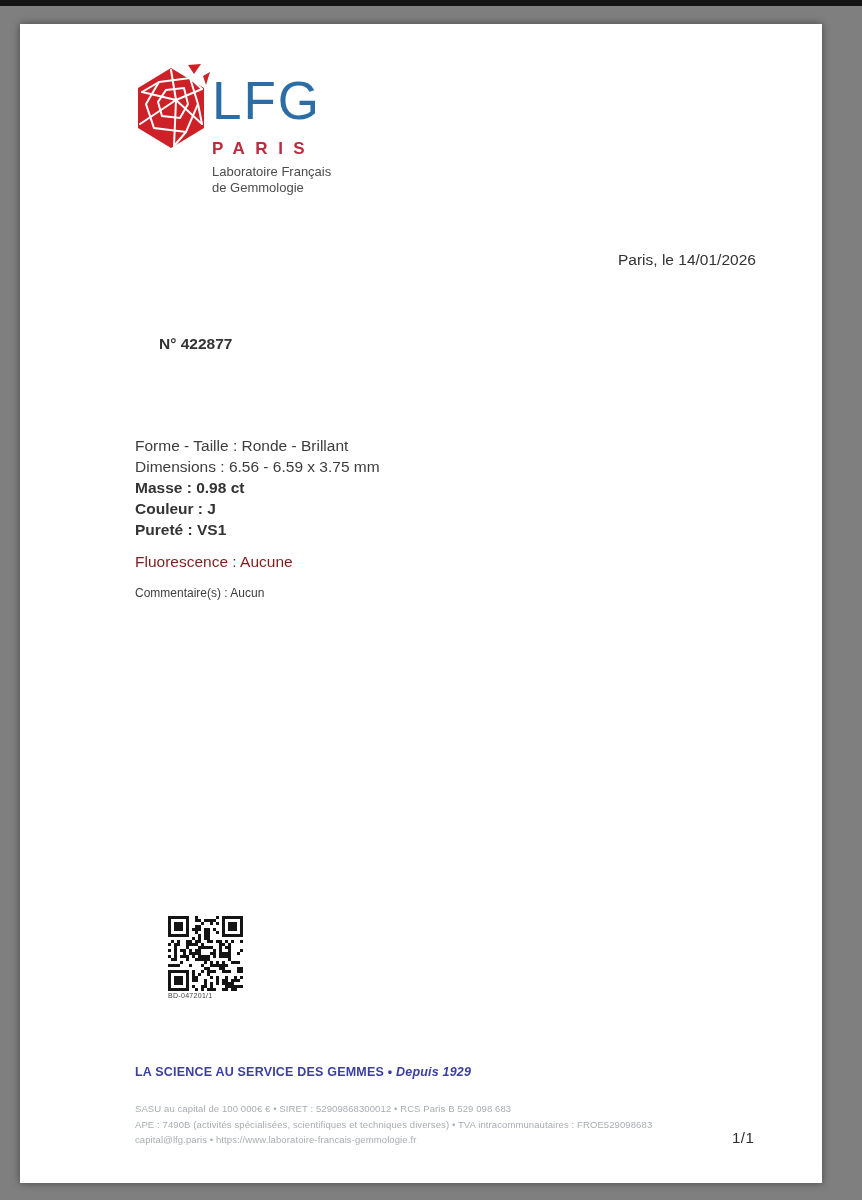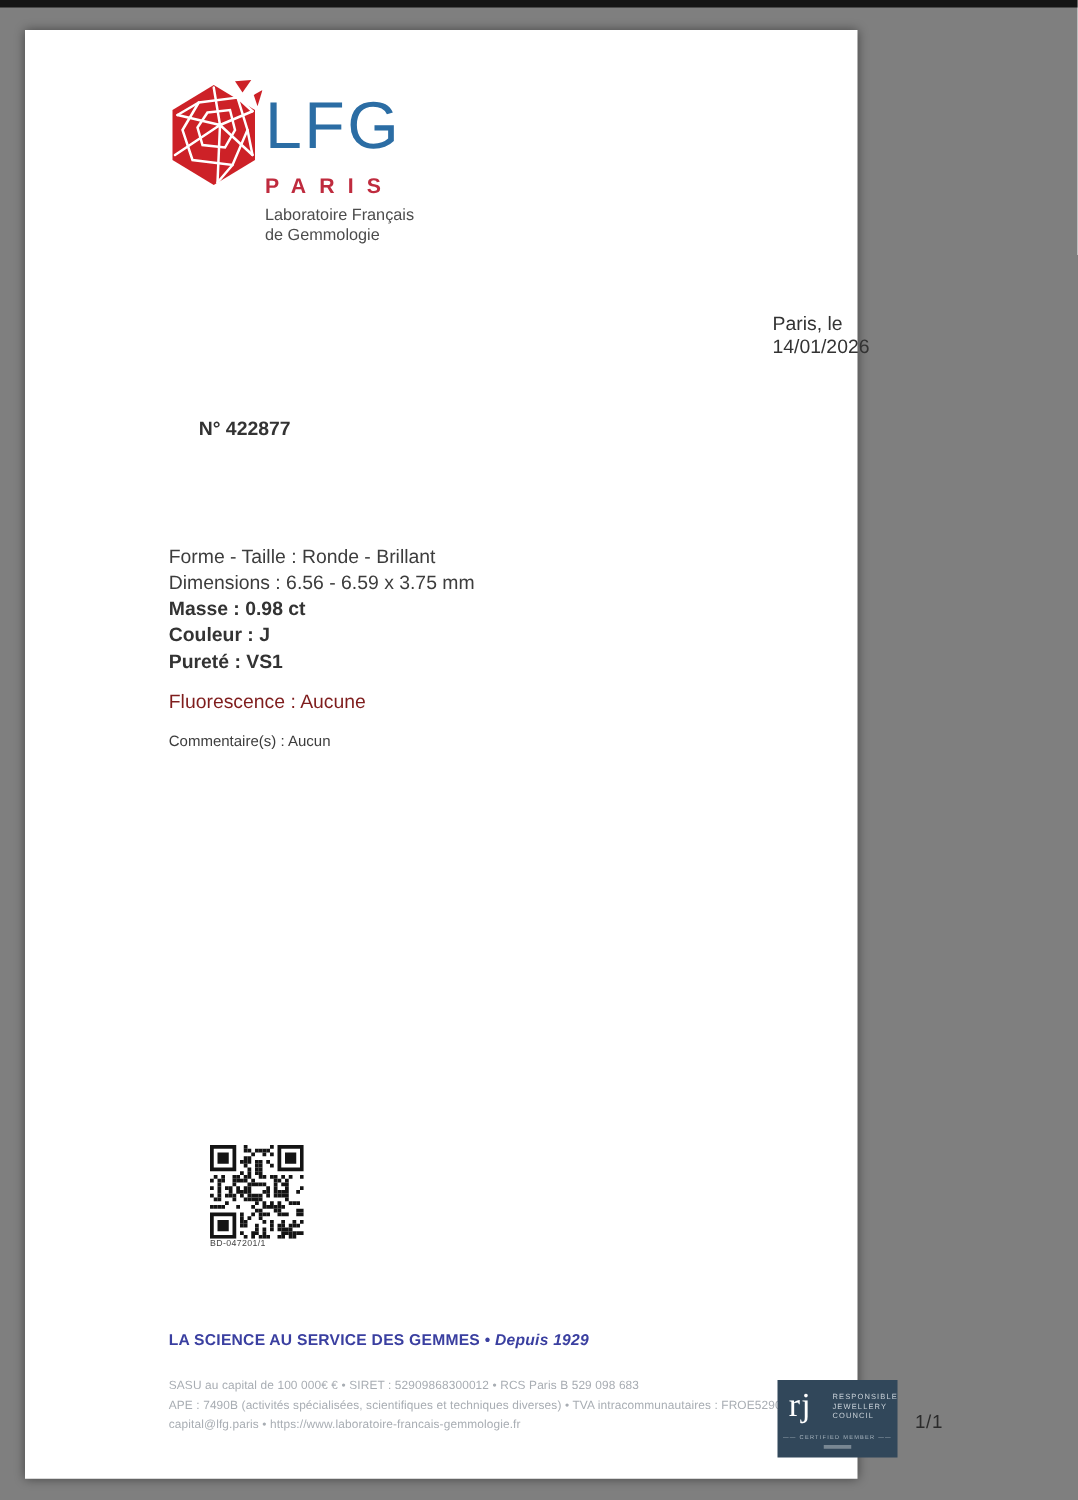--- a/index.html
+++ b/index.html
@@ -9,21 +9,21 @@
     position:relative;
     overflow:hidden;
     font-family:"Liberation Sans", sans-serif;
     -webkit-font-smoothing:antialiased;
   }
   .topbar{
     position:absolute;left:0;top:0;width:862px;height:6px;
     background:#141414;
   }
   .page{
-    position:absolute;left:20px;top:24px;width:666px;height:1159px;
+    position:absolute;left:20px;top:24px;width:802px;height:1159px;
     background:#ffffff;
     box-shadow:0 0 8px rgba(0,0,0,.45);
   }
 
   
   .logo-hex{position:absolute;left:112px;top:40px;width:78px;height:86px;}
   .logo-text{position:absolute;left:192px;top:54px;}
   .brand{
     font-size:53px;line-height:.85;font-weight:400;
     color:#2b6da4;letter-spacing:2px;
@@ -364,26 +364,16 @@
     <span class="tl-sep">•</span>
     <span class="tl-since">Depuis 1929</span>
   </div>
 
   <div class="footer">
     <div>SASU au capital de 100 000€ € • SIRET : 52909868300012 • RCS Paris B 529 098 683</div>
     <div>APE : 7490B (activités spécialisées, scientifiques et techniques diverses) • TVA intracommunautaires : FROE529098683</div>
     <div>capital@lfg.paris • https://www.laboratoire-francais-gemmologie.fr</div>
   </div>
 
-  <div class="rjc">
-    <div class="rjc-mono">rj</div>
-    <div class="rjc-org">
-      <div>RESPONSIBLE</div>
-      <div>JEWELLERY</div>
-      <div>COUNCIL</div>
-    </div>
-    <div class="rjc-member">CERTIFIED MEMBER</div>
-    <div class="rjc-number-blur"></div>
-  </div>
 
   <div class="pagenum">1/1</div>
 
 </div>
 
 </body></html>

